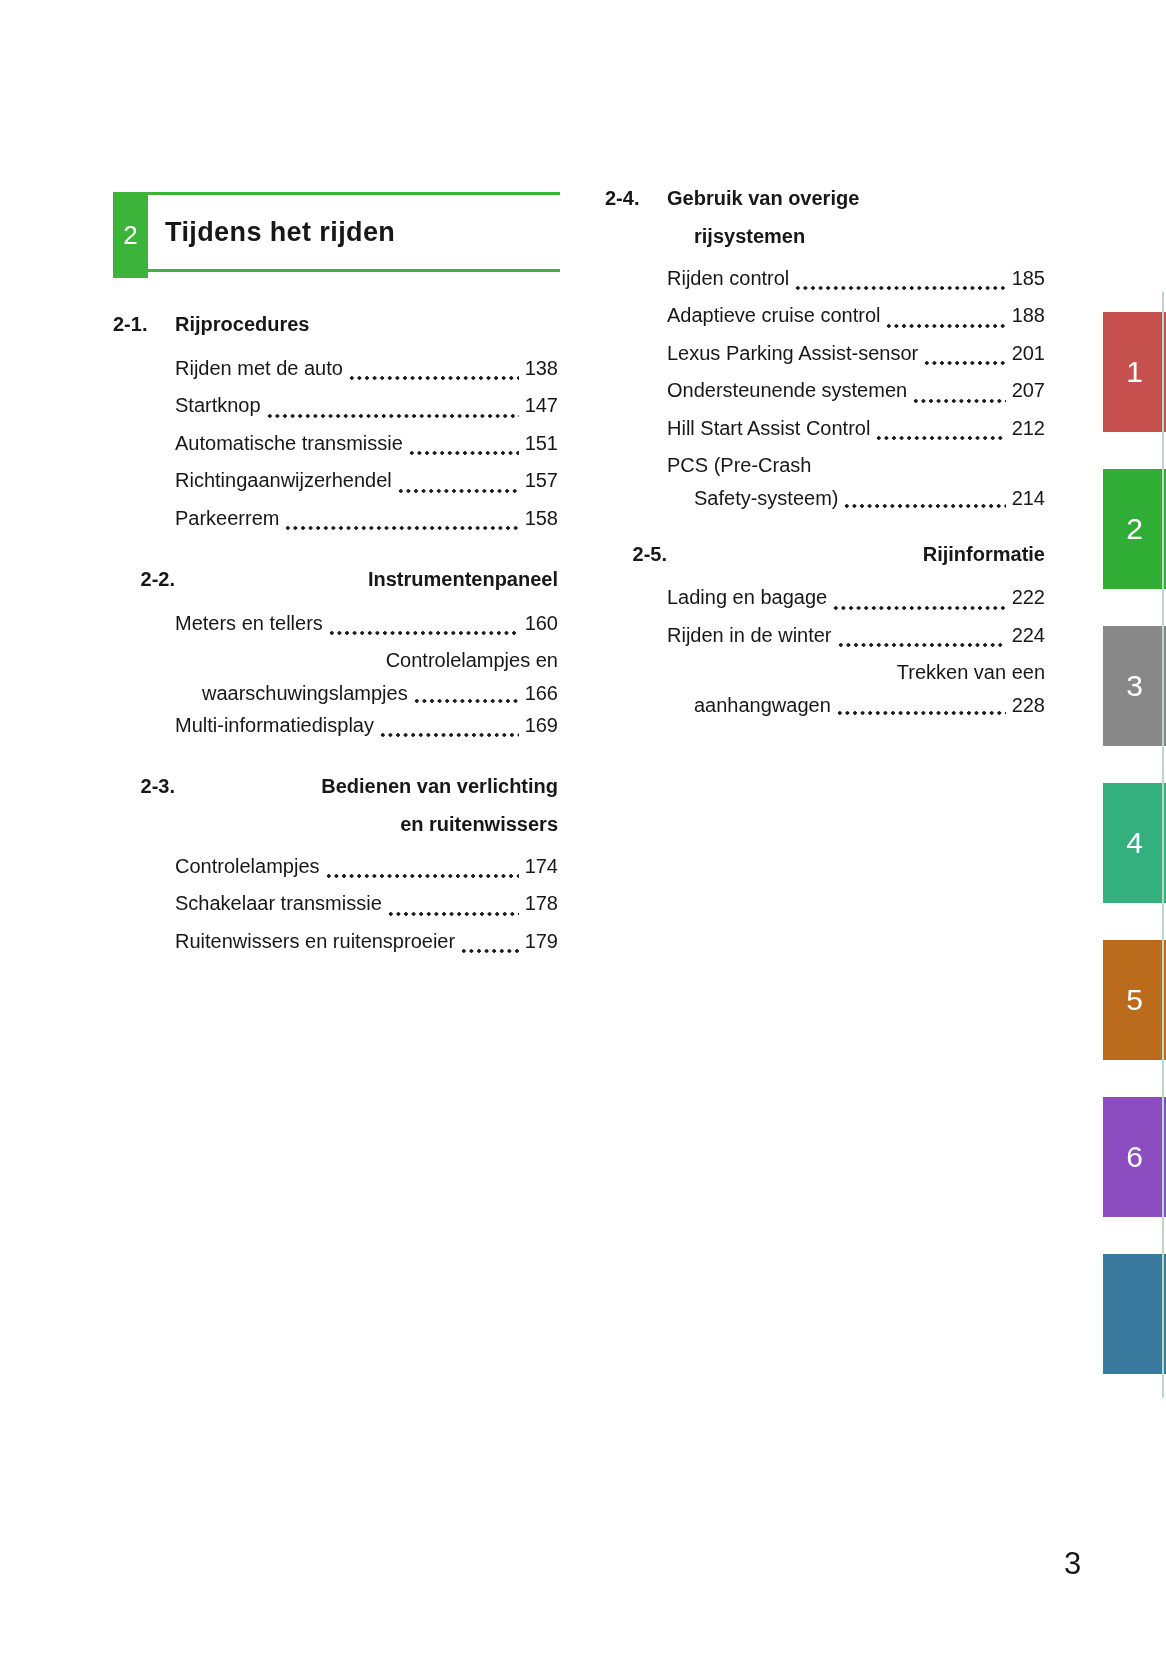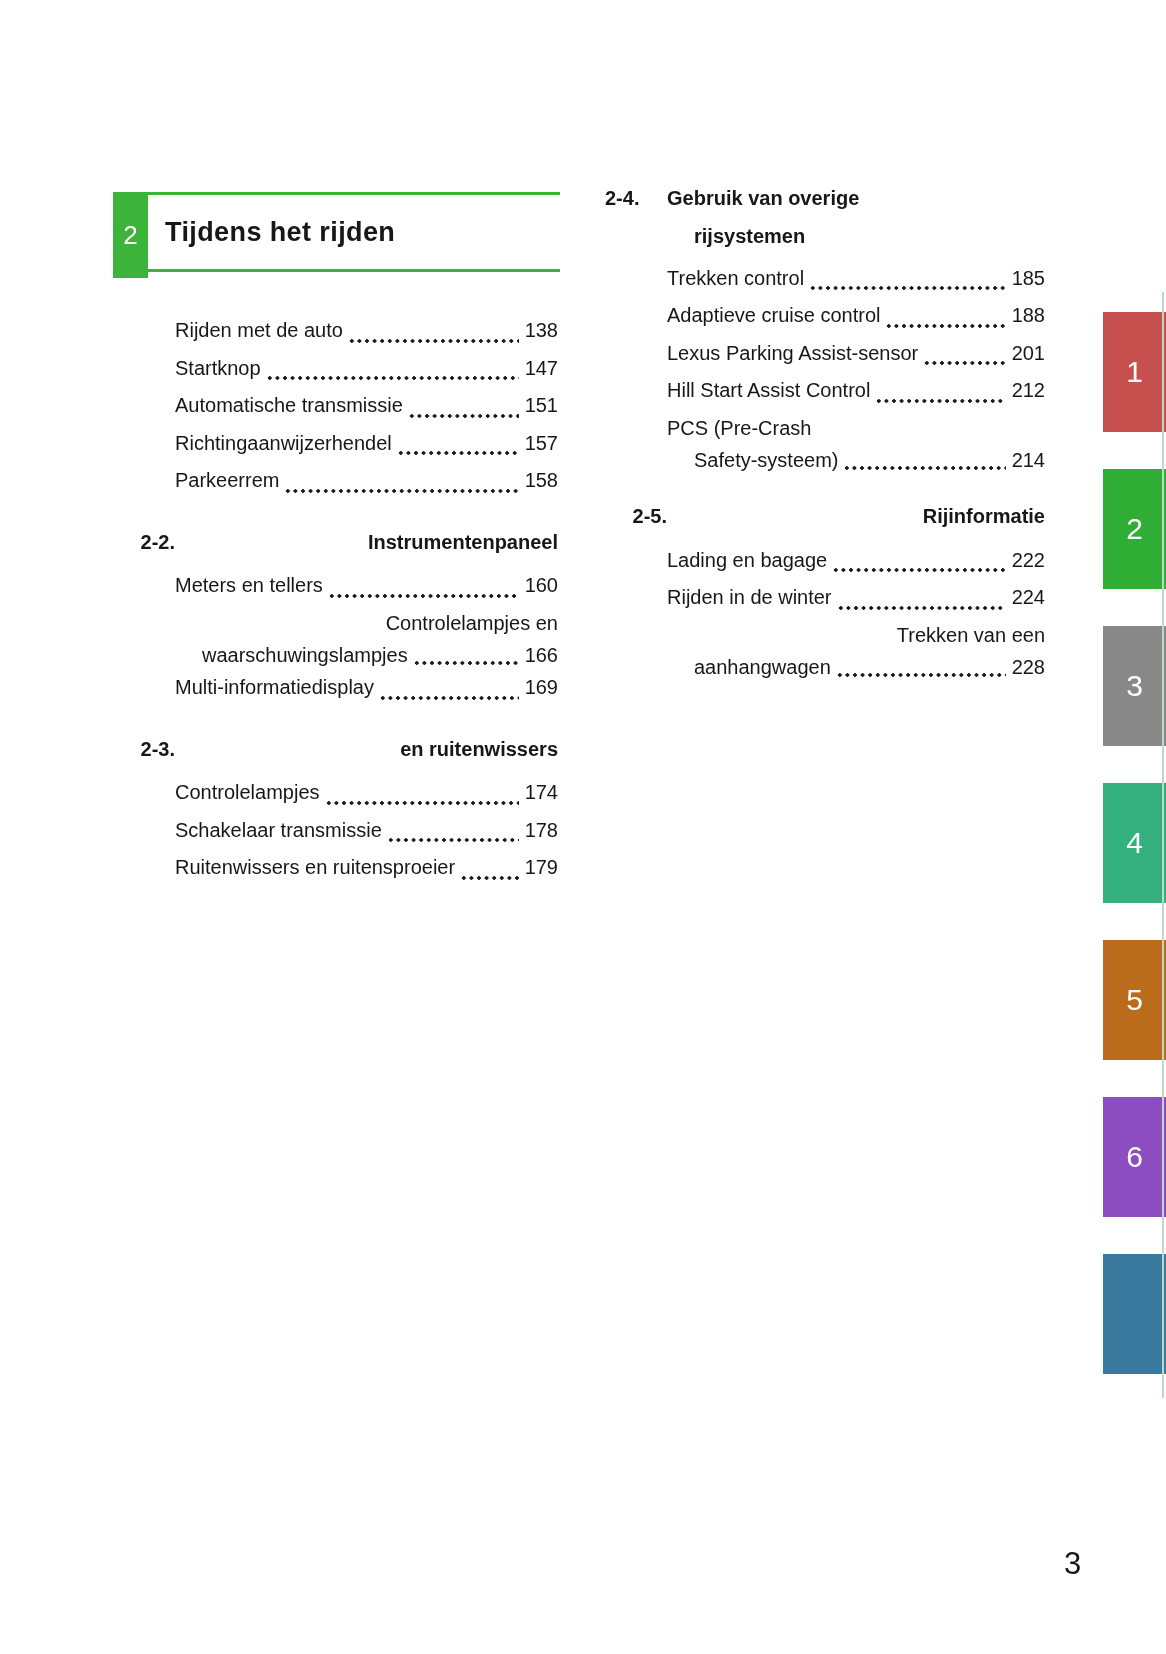--- a/index.html
+++ b/index.html
@@ -73,20 +73,27 @@
 
   <header class="chapter-header" id="chapter-header" style="border-top-color: rgb(60, 180, 58); border-bottom-color: rgb(60, 180, 58);">
     <div class="chapter-num-box" id="chapter-num-box" style="background: rgb(60, 180, 58);">
       <span>2</span>
     </div>
     <h1 class="chapter-title">Tijdens het rijden</h1>
   </header>
 
   <main class="col col-left" id="col-left">
       <section class="toc-section">
+    <div class="sec-head">
+      <span class="sec-num">2-1.</span>
+      <div class="sec-titles">
+        <div class="sec-title-l1">Rijprocedures</div>
+
+      </div>
+    </div>
     <div class="entries">
           <div class="entry">
 
     <div class="entry-row">
       <span class="label">Rijden met de auto</span>
       <span class="leader"></span>
       <span class="pg">138</span>
     </div>
   </div>
           <div class="entry">
@@ -155,20 +162,21 @@
       <span class="leader"></span>
       <span class="pg">169</span>
     </div>
   </div>
         </div>
   </section>
       <section class="toc-section">
     <div class="sec-head">
       <span class="sec-num">2-3.</span>
       <div class="sec-titles">
+        <div class="sec-title-l1">Bedienen van verlichting</div>
         <div class="sec-title-l2">en ruitenwissers</div>
       </div>
     </div>
     <div class="entries">
           <div class="entry">
 
     <div class="entry-row">
       <span class="label">Controlelampjes</span>
       <span class="leader"></span>
       <span class="pg">174</span>
@@ -199,39 +207,47 @@
       <span class="sec-num">2-4.</span>
       <div class="sec-titles">
         <div class="sec-title-l1">Gebruik van overige</div>
         <div class="sec-title-l2">rijsystemen</div>
       </div>
     </div>
     <div class="entries">
           <div class="entry">
 
     <div class="entry-row">
-      <span class="label">Trekken control</span>
+      <span class="label">Rijden control</span>
       <span class="leader"></span>
       <span class="pg">185</span>
     </div>
   </div>
           <div class="entry">
 
     <div class="entry-row">
       <span class="label">Adaptieve cruise control</span>
       <span class="leader"></span>
       <span class="pg">188</span>
     </div>
   </div>
           <div class="entry">
 
     <div class="entry-row">
       <span class="label">Lexus Parking Assist-sensor</span>
       <span class="leader"></span>
       <span class="pg">201</span>
+    </div>
+  </div>
+          <div class="entry">
+
+    <div class="entry-row">
+      <span class="label">Ondersteunende systemen</span>
+      <span class="leader"></span>
+      <span class="pg">207</span>
     </div>
   </div>
           <div class="entry">
 
     <div class="entry-row">
       <span class="label">Hill Start Assist Control</span>
       <span class="leader"></span>
       <span class="pg">212</span>
     </div>
   </div>

